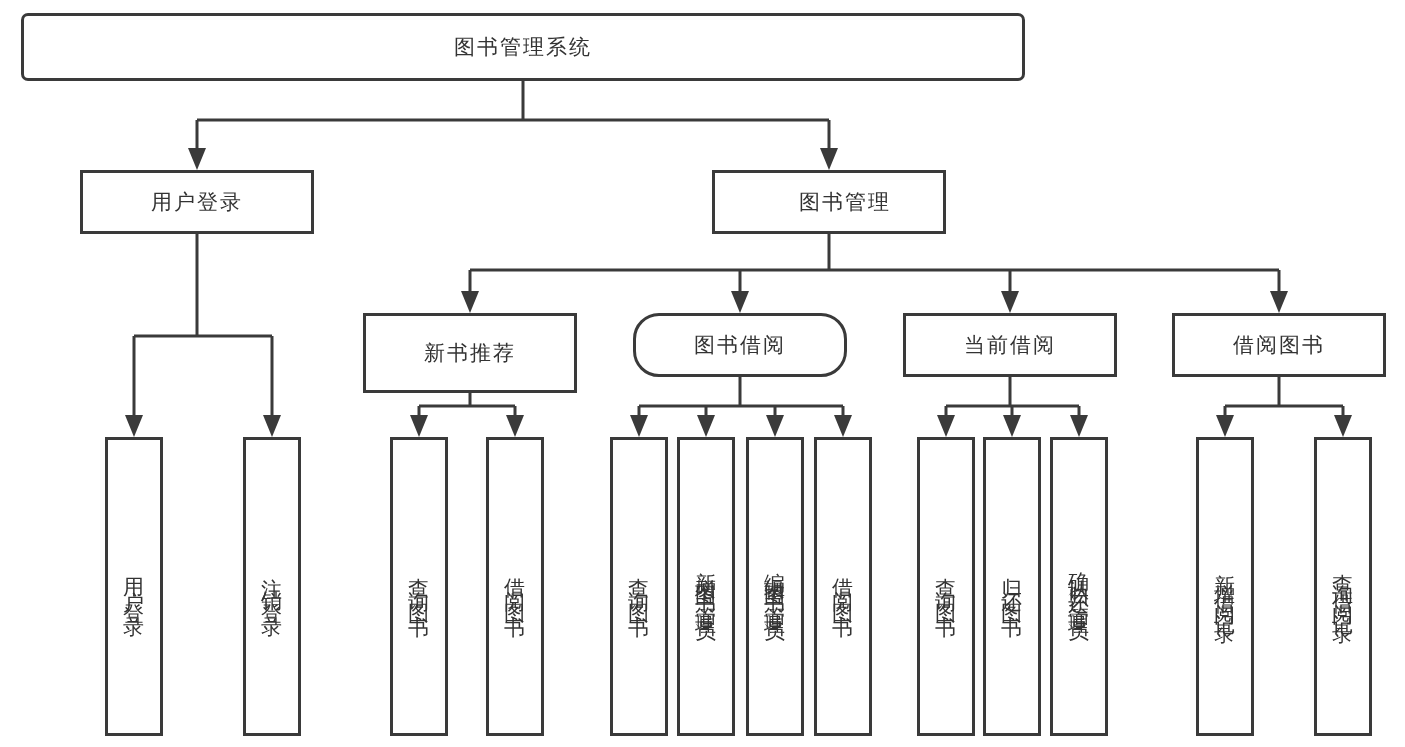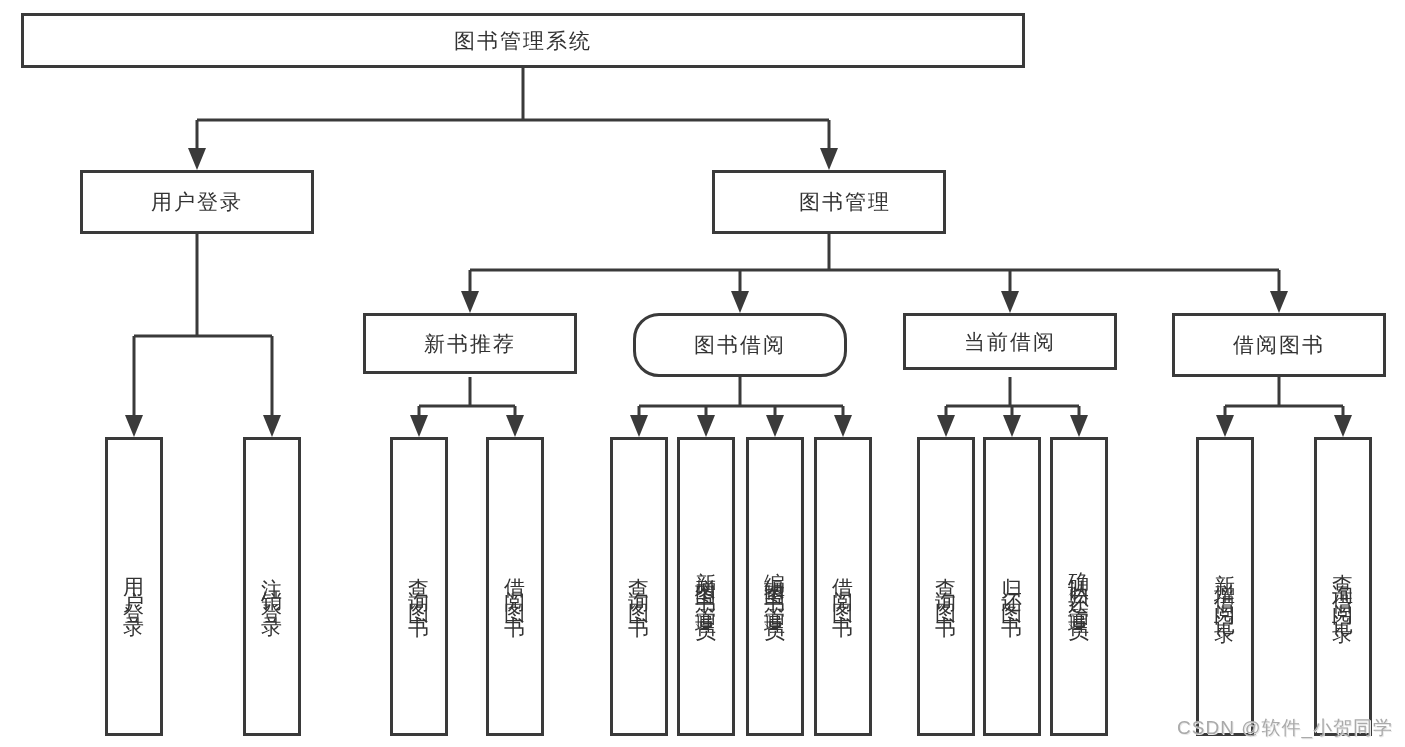--- a/index.html
+++ b/index.html
@@ -78,38 +78,38 @@
       <polygon points="766,415 784,415 775,437"></polygon>
       <polygon points="834,415 852,415 843,437"></polygon>
       <polygon points="937,415 955,415 946,437"></polygon>
       <polygon points="1003,415 1021,415 1012,437"></polygon>
       <polygon points="1070,415 1088,415 1079,437"></polygon>
       <polygon points="1216,415 1234,415 1225,437"></polygon>
       <polygon points="1334,415 1352,415 1343,437"></polygon>
     </g>
   </svg>
 
-  <div class="node h-node" style="left:21px;top:13px;width:1004px;height:55px;">
+  <div class="node h-node" style="left:21px;top:13px;width:1004px;height:68px;border-radius:7px;">
     <span>图书管理系统</span>
   </div>
 
   <div class="node h-node" style="left:80px;top:170px;width:234px;height:64px;">
     <span>用户登录</span>
   </div>
   <div class="node h-node" style="left:712px;top:170px;width:234px;height:64px;padding-left:32px;">
     <span>图书管理</span>
   </div>
 
-  <div class="node h-node" style="left:363px;top:313px;width:214px;height:61px;">
+  <div class="node h-node" style="left:363px;top:313px;width:214px;height:80px;">
     <span>新书推荐</span>
   </div>
   <div class="node h-node" style="left:633px;top:313px;width:214px;height:64px;border-radius:26px;">
     <span>图书借阅</span>
   </div>
-  <div class="node h-node" style="left:903px;top:313px;width:214px;height:57px;">
+  <div class="node h-node" style="left:903px;top:313px;width:214px;height:64px;">
     <span>当前借阅</span>
   </div>
   <div class="node h-node" style="left:1172px;top:313px;width:214px;height:64px;">
     <span>借阅图书</span>
   </div>
 
   <div class="node v-node v-short" style="left:105px;">
     <span>用户登录</span>
   </div>
   <div class="node v-node v-short" style="left:243px;">
@@ -146,14 +146,13 @@
     <span>确认归还（管理员）</span>
   </div>
 
   <div class="node v-node v-med" style="left:1196px;">
     <span>新增借阅记录</span>
   </div>
   <div class="node v-node v-med" style="left:1314px;">
     <span>查询借阅记录</span>
   </div>
 
-  <div class="watermark">CSDN @软件_小贺同学</div>
 </div>
 
 </body></html>

